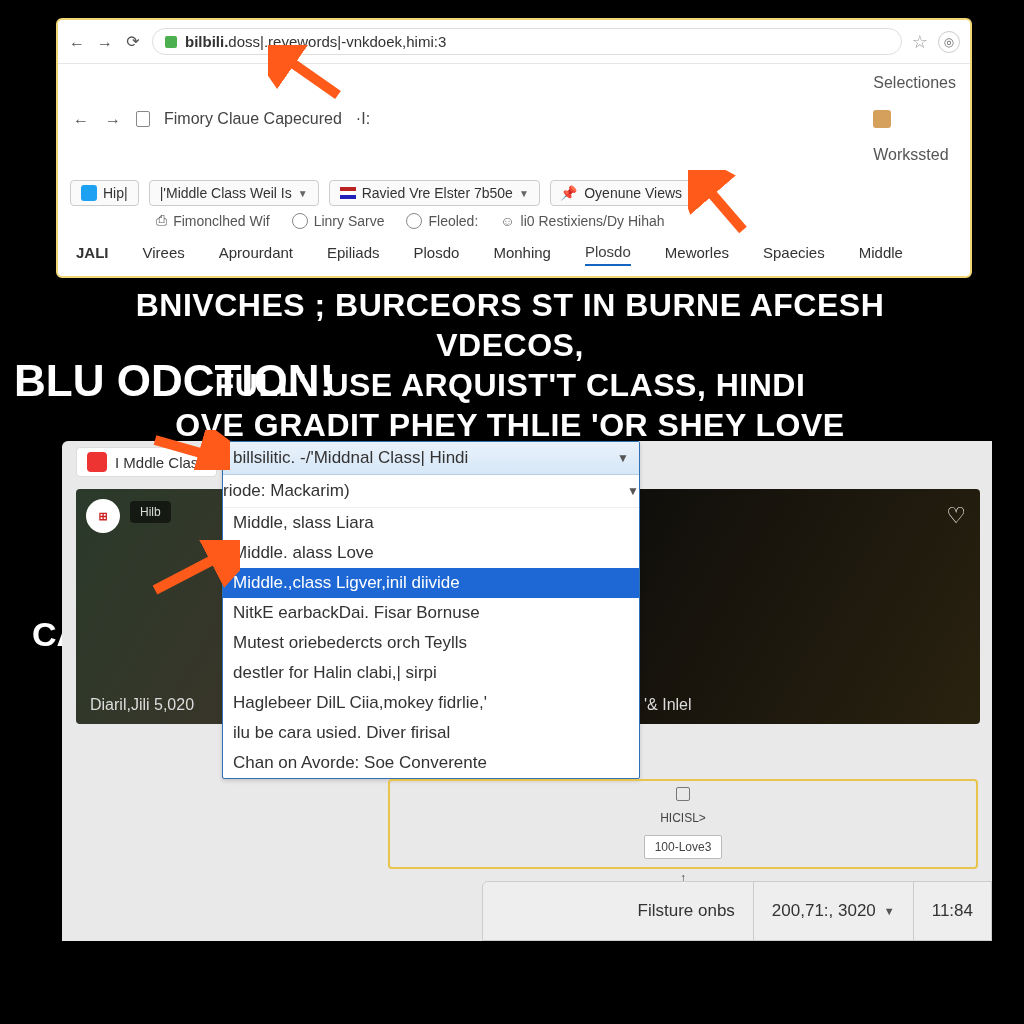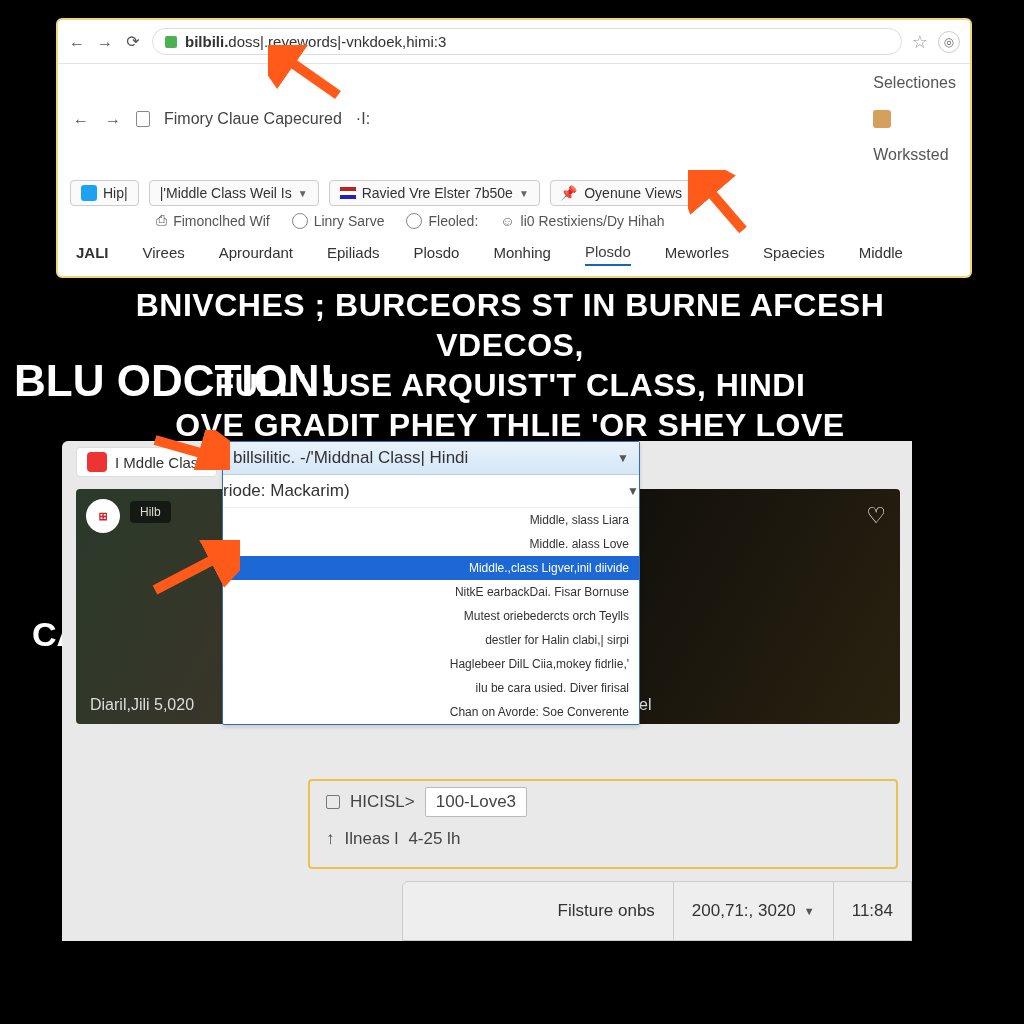--- a/index.html
+++ b/index.html
@@ -69,21 +69,21 @@
 }
 .blu-label {
   position:absolute; left:14px; top:357px;
   color:#fff; font-weight:800; font-size:44px; text-align:left; line-height:1.1;
 }
 .cabs-label {
   position:absolute; left:32px; top:616px;
   color:#fff; font-weight:800; font-size:34px; line-height:1.1;
 }
 .video-panel {
-  position:absolute; left:62px; top:441px; width:850px; height:500px;
+  position:absolute; left:62px; top:441px; width:930px; height:500px;
   background:#e9e9e9; border-top-left-radius:6px;
 }
 .site-chip {
   position:absolute; left:14px; top:6px;
   display:flex; align-items:center; gap:8px;
   background:#fff; border:1px solid #ddd; border-radius:4px;
   padding:4px 10px; font-size:15px; color:#333;
 }
 .site-chip .logo { width:20px; height:20px; background:#e33; border-radius:4px; }
 .video-row { position:absolute; left:14px; top:48px; right:12px; height:235px; display:flex; gap:12px; }
@@ -98,27 +98,27 @@
   position:absolute; left:160px; top:0px; width:418px;
   background:#fff; border:1px solid #2f6fb5; border-radius:2px;
   box-shadow:0 2px 4px rgba(0,0,0,.15);
 }
 .dd-input { display:flex; align-items:center; justify-content:space-between;
   background:linear-gradient(#e9f2fb,#d6e7f7);
   padding:6px 10px; font-size:17px; color:#333; border-bottom:1px solid #b9cfe4;}
 .dd-input .arr, .dd-sub .arr { color:#555; font-size:12px; }
 .dd-sub { display:flex; align-items:center; justify-content:space-between;
   padding:6px 0; font-size:17px; color:#333; border-bottom:1px solid #eee;}
-.dd-item { padding:5px 10px; font-size:12px; color:#333; cursor:pointer;text-align:right; }
+.dd-item { padding:5px 10px; font-size:17px; color:#333; cursor:pointer; }
 .dd-item.sel { background:#1e68d6; color:#fff; }
 .info-box {
   position:absolute; right:14px; top:338px; width:590px; height:90px;
   border:2px solid #e8c44e; border-radius:4px;
 }
-.info-box .row { display:flex; align-items:center; gap:10px; padding:6px 16px; font-size:17px; color:#444; }
+.info-box .row { display:flex; align-items:center; gap:10px; padding:6px 16px; font-size:12px; color:#444;flex-direction:column; }
 .info-box .row .ic { width:14px; height:14px; border:1.5px solid #777; border-radius:2px; }
 .info-box .box-field { border:1px solid #bbb; padding:4px 10px; background:#fff; border-radius:2px;}
 .bottom-bar {
   position:absolute; right:0; bottom:0; width:510px; height:60px;
   background:#eee; border:1px solid #ccc; border-top-left-radius:6px;
   display:flex; align-items:center; justify-content:flex-end; gap:18px; padding:0 18px;
   font-size:17px; color:#333;
 }
 .bottom-bar .seg { display:flex; align-items:center; gap:8px; border-left:1px solid #ccc; padding-left:18px; height:100%; }
 .bottom-bar .dd2 { font-size:11px; color:#555; }

